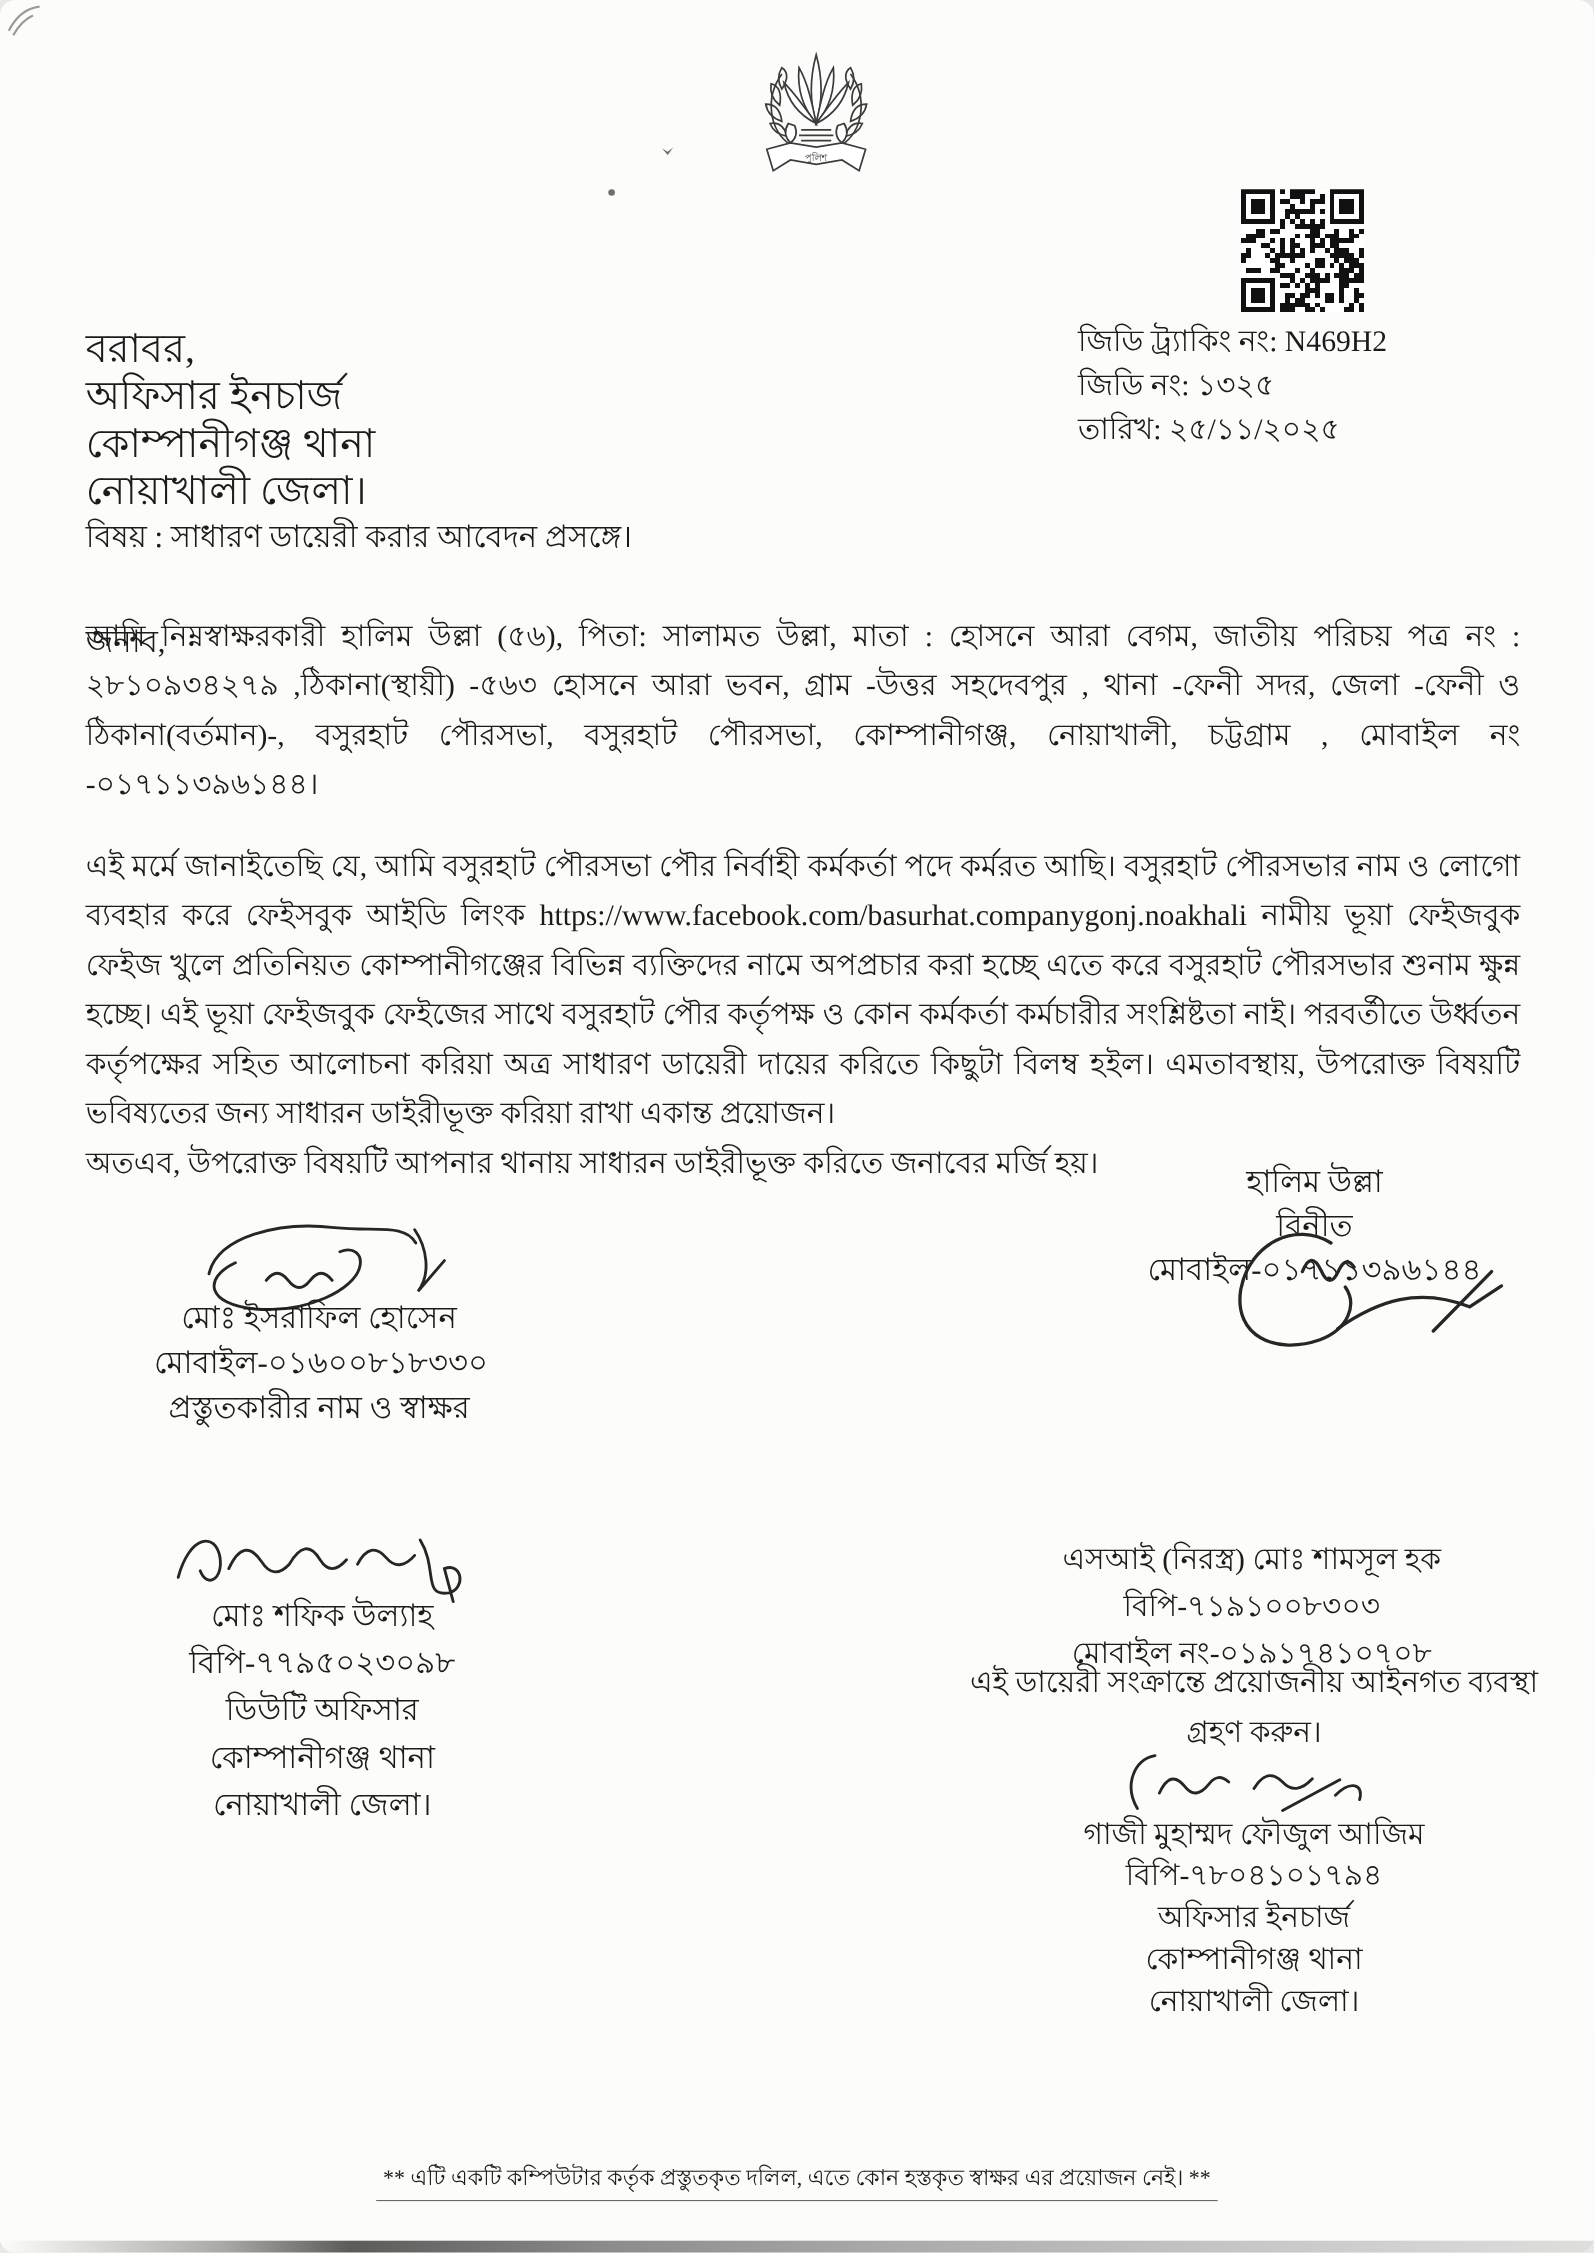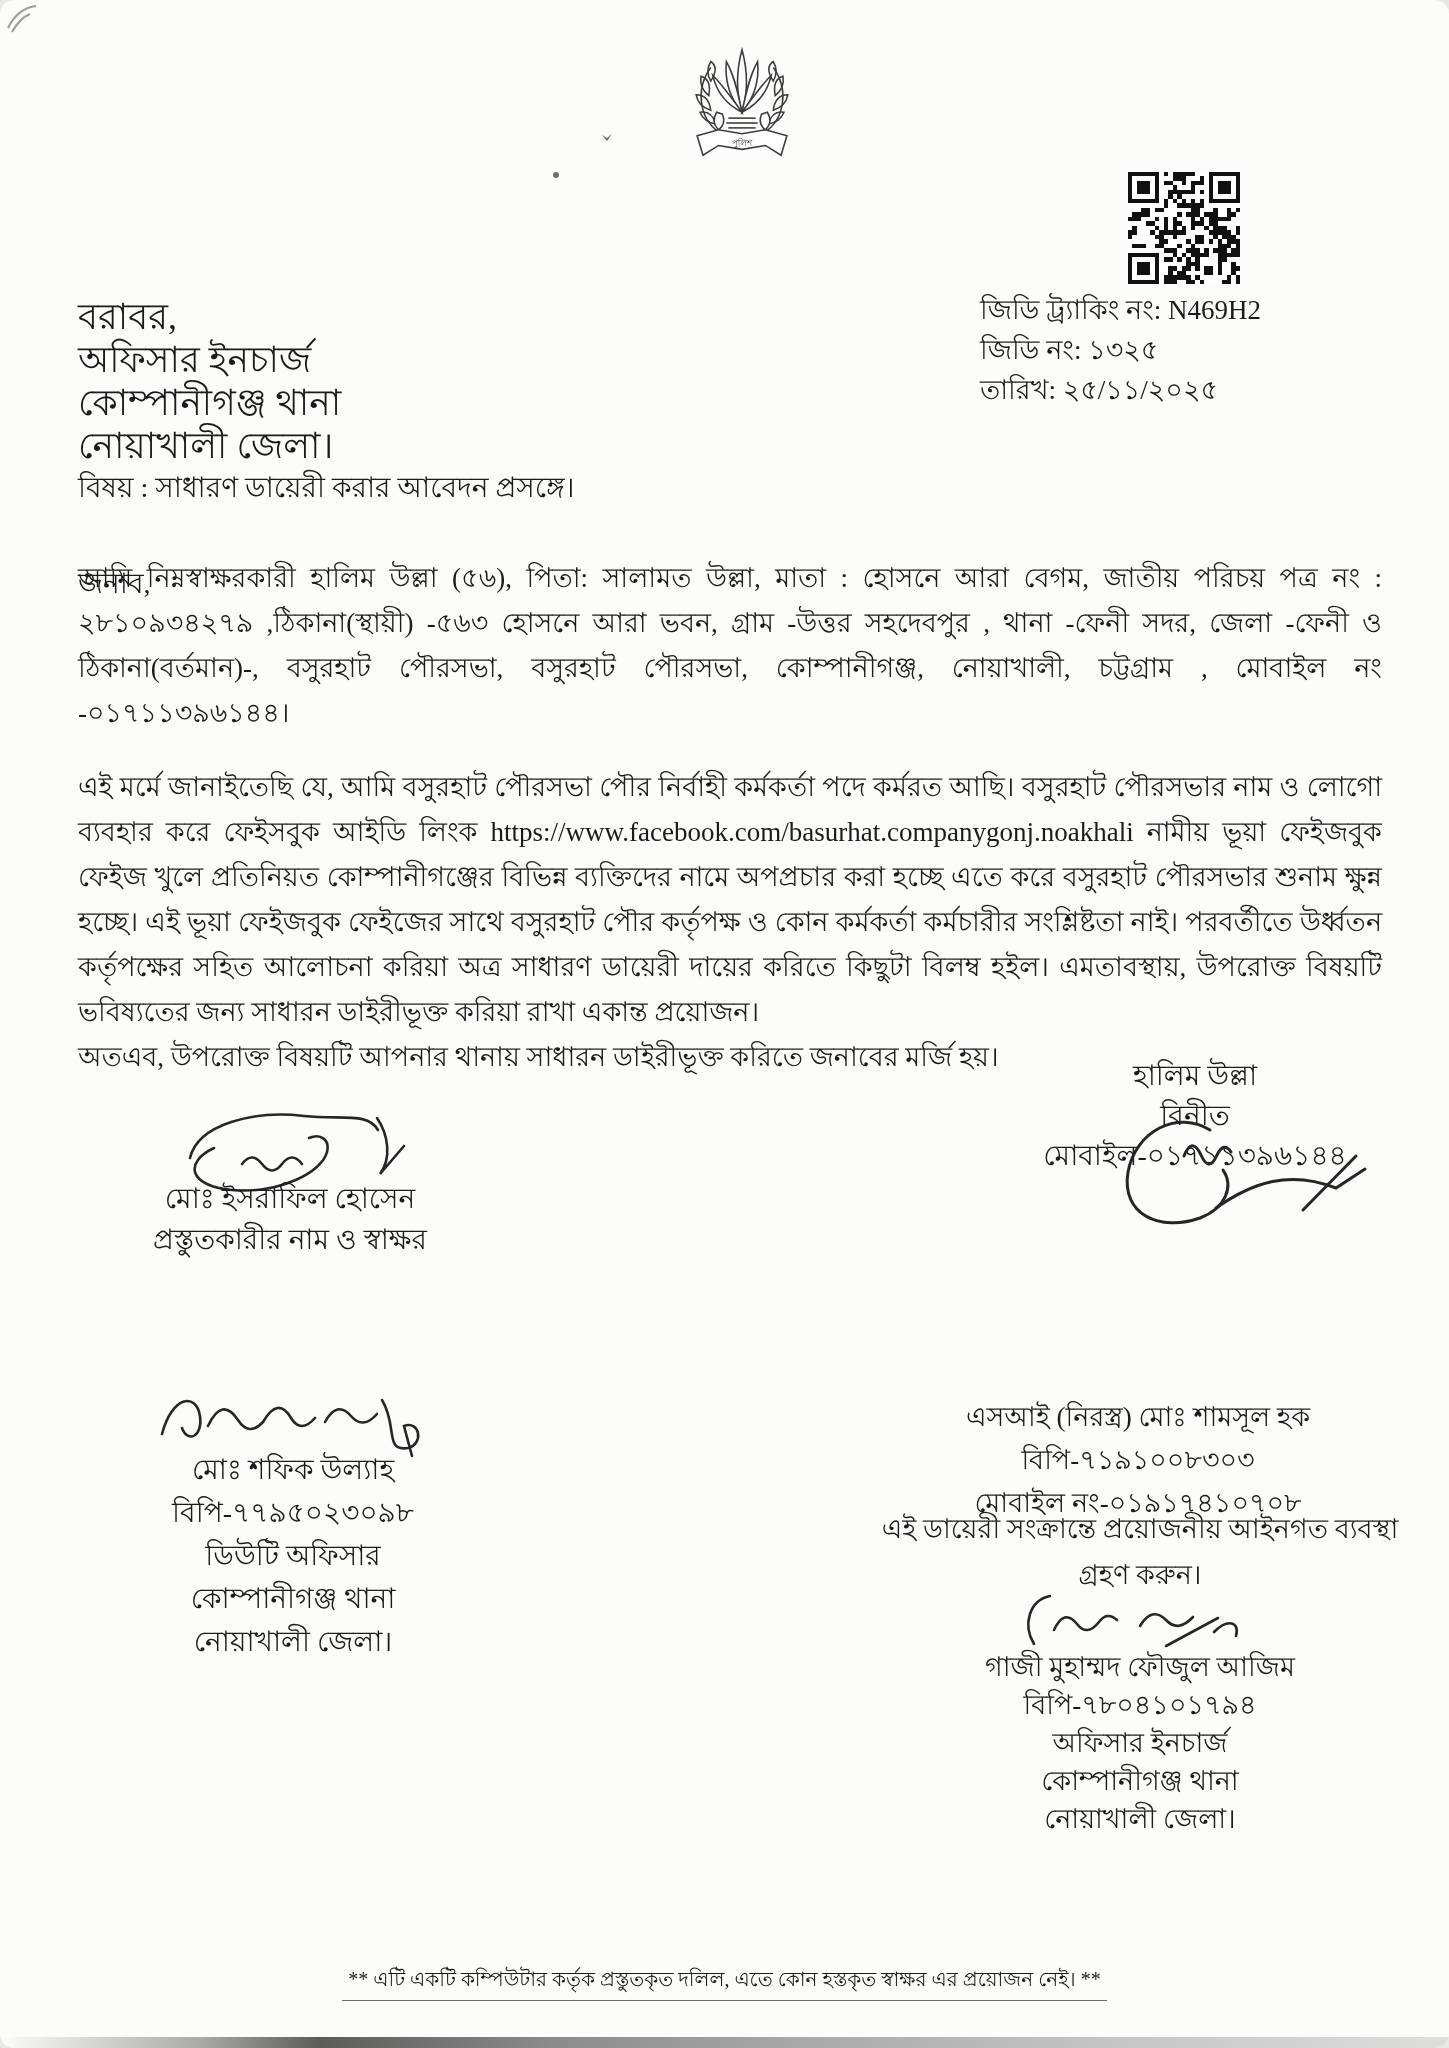--- a/index.html
+++ b/index.html
@@ -357,20 +357,21 @@
   <svg class="abs sig-preparer" viewBox="0 0 240 88">
     <g class="sig" stroke-width="2.6">
       <path d="M18,52 C26,18 82,4 132,10 C170,14 196,6 206,24"></path>
       <path d="M42,42 C12,56 16,80 60,84 C108,88 150,66 155,46 C158,34 149,27 137,32"></path>
       <path d="M70,58 q10,-13 20,0 q10,13 20,0 q10,-13 20,0"></path>
       <path d="M205,12 C216,28 220,52 208,68 L232,40"></path>
     </g>
   </svg>
   <div class="abs preparer center">
     <div>মোঃ ইসরাফিল হোসেন</div>
+    <div>মোবাইল-০১৬০০৮১৮৩৩০</div>
     <div>প্রস্তুতকারীর নাম ও স্বাক্ষর</div>
   </div>
 
   <svg class="abs sig-duty" viewBox="0 0 290 82">
     <g class="sig" stroke-width="2.6">
       <path d="M12,52 C22,14 46,10 50,34 C53,54 38,62 32,46"></path>
       <path d="M58,44 q14,-30 30,-6 q11,17 25,2 q15,-26 28,-4 q10,16 24,0"></path>
       <path d="M175,40 q12,-22 26,-6 q12,14 26,-2"></path>
       <path d="M232,18 C248,44 234,70 258,66 C274,62 270,38 254,44 L262,74"></path>
     </g>

